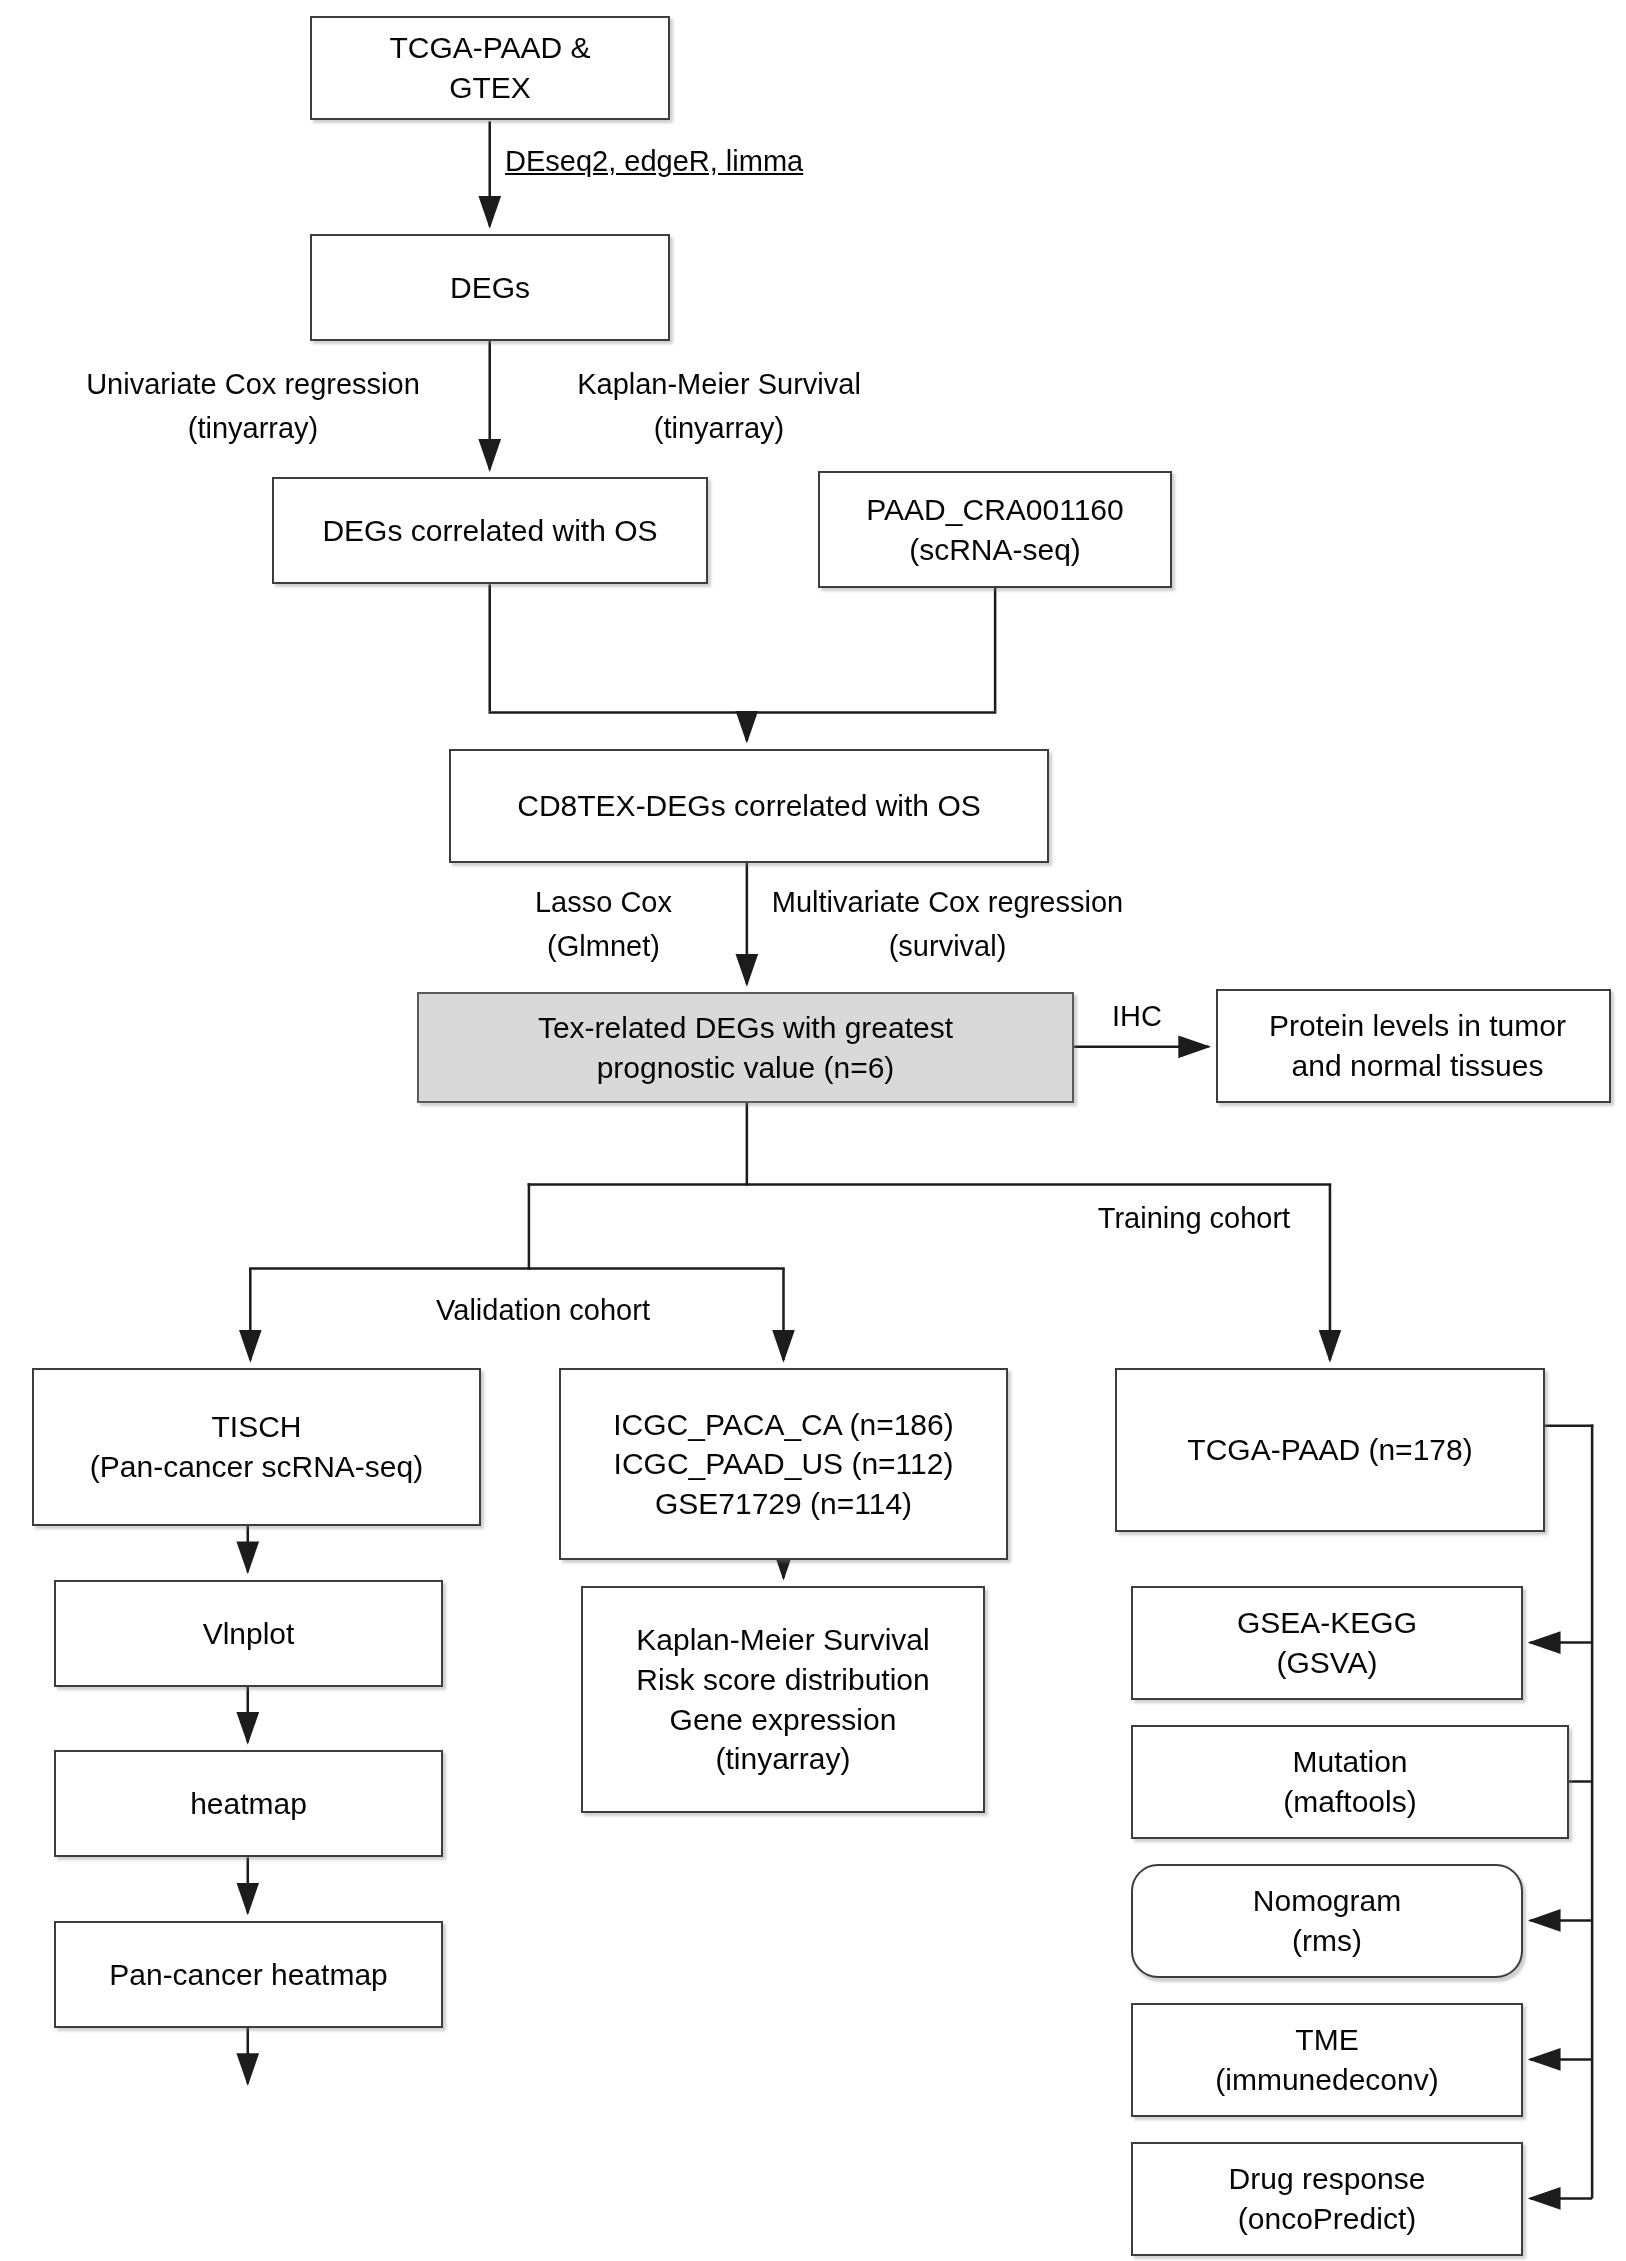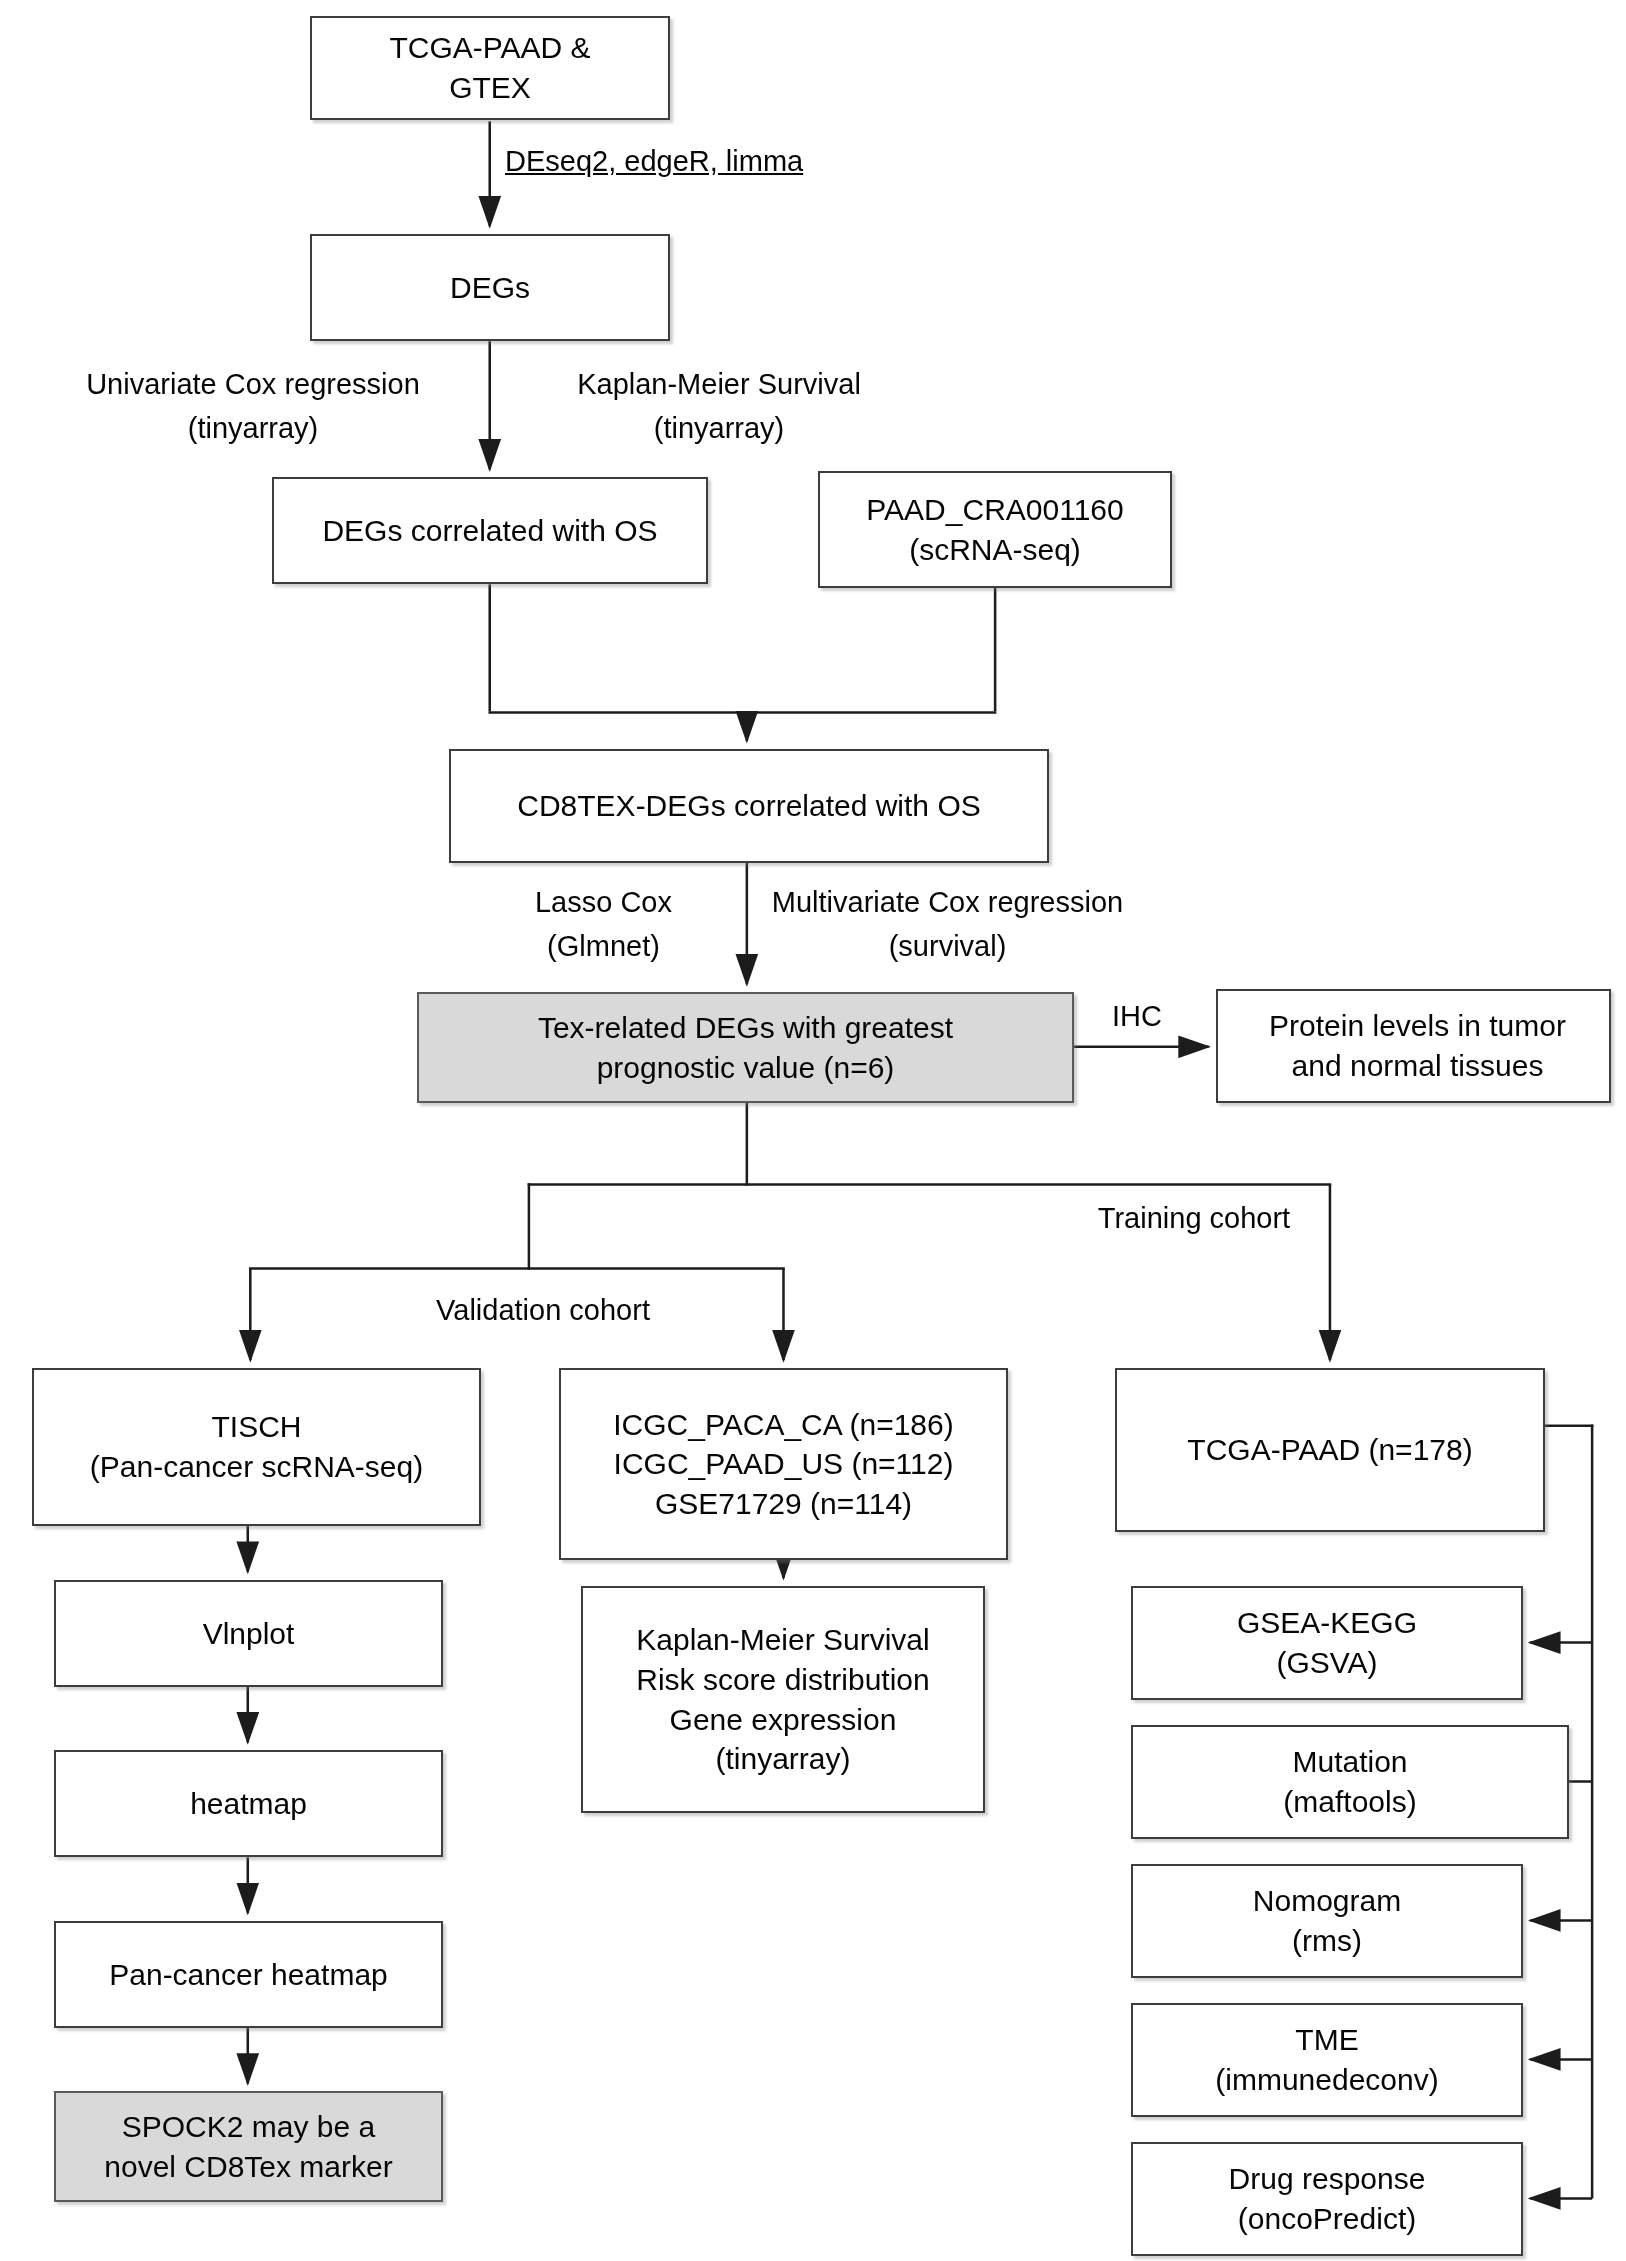--- a/index.html
+++ b/index.html
@@ -105,35 +105,33 @@
 GSE71729 (n=114)</div>
 
   <div class="node" style="left:1115px;top:1368px;width:430px;height:164px;">TCGA-PAAD (n=178)</div>
 
   <div class="node" style="left:54px;top:1580px;width:389px;height:107px;">Vlnplot</div>
 
   <div class="node" style="left:54px;top:1750px;width:389px;height:107px;">heatmap</div>
 
   <div class="node" style="left:54px;top:1921px;width:389px;height:107px;">Pan-cancer heatmap</div>
 
-  <div class="node gray" style="left:54px;top:2091px;width:389px;height:111px;">SPOCK2 may be a
-novel CD8Tex marker</div>
 
   <div class="node" style="left:581px;top:1586px;width:404px;height:227px;">Kaplan-Meier Survival
 Risk score distribution
 Gene expression
 (tinyarray)</div>
 
   <div class="node" style="left:1131px;top:1586px;width:392px;height:114px;">GSEA-KEGG
 (GSVA)</div>
 
   <div class="node" style="left:1131px;top:1725px;width:438px;height:114px;">Mutation
 (maftools)</div>
 
-  <div class="node" style="left:1131px;top:1864px;width:392px;height:114px;">Nomogram
+  <div class="node" style="left:1131px;top:1864px;width:392px;height:114px;border-radius:27px;">Nomogram
 (rms)</div>
 
   <div class="node" style="left:1131px;top:2003px;width:392px;height:114px;">TME
 (immunedeconv)</div>
 
   <div class="node" style="left:1131px;top:2142px;width:392px;height:114px;">Drug response
 (oncoPredict)</div>
 
   <div class="elabel left" style="left:505px;top:140px;width:404px;">DEseq2, edgeR, limma</div>
 

